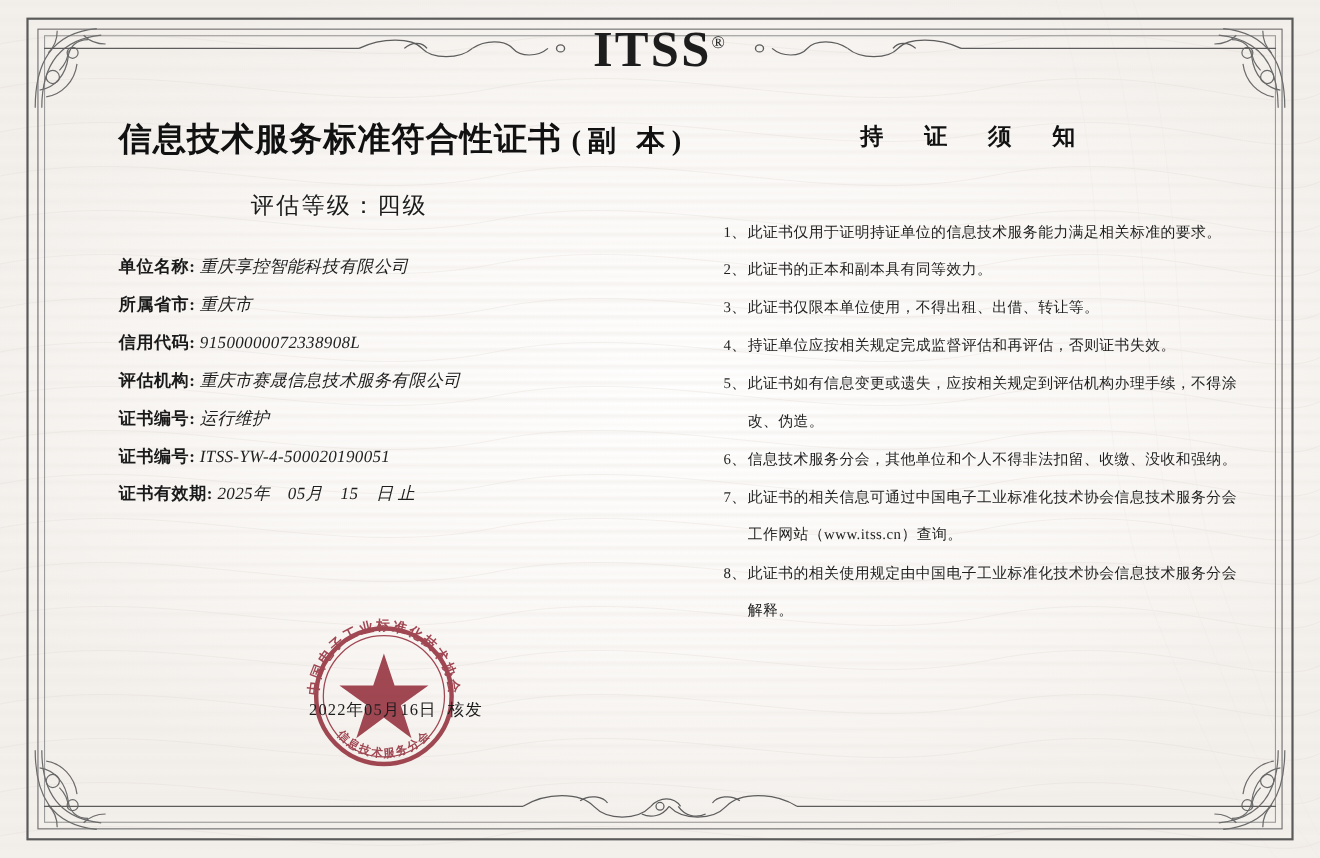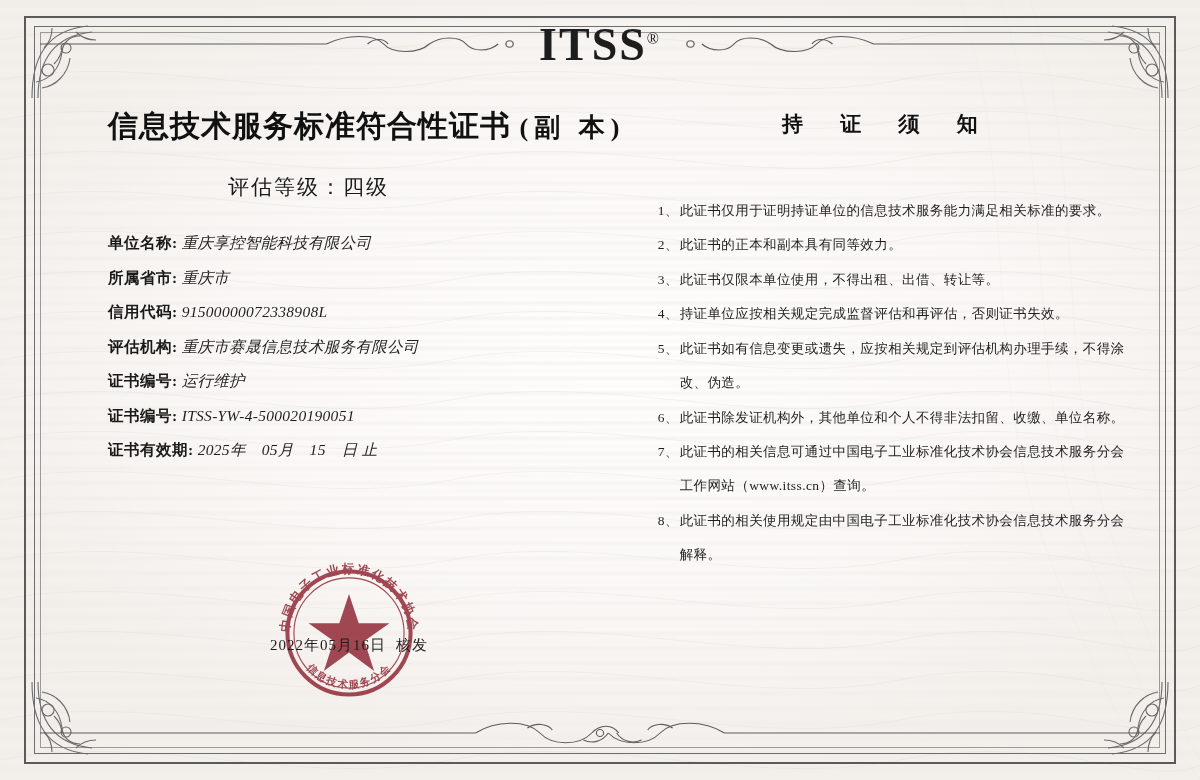--- a/index.html
+++ b/index.html
@@ -221,21 +221,21 @@
     position: absolute;
     left: 268px;
     top: 552px;
     width: 162px;
     height: 162px;
     pointer-events: none;
     opacity: 0.82;
   }
   .issue-line {
     position: absolute;
-    left: 270px;
+    left: 281px;
     top: 636px;
     font-size: 15px;
     letter-spacing: 1px;
     color: #1c1c1c;
     white-space: nowrap;
   }
   .issue-line .gap { display: inline-block; width: 10px; }
 </style>
 </head>
 <body>
@@ -421,21 +421,21 @@
         <div class="notice-item">
           <div class="notice-num">4、</div>
           <div class="notice-text">持证单位应按相关规定完成监督评估和再评估，否则证书失效。</div>
         </div>
         <div class="notice-item">
           <div class="notice-num">5、</div>
           <div class="notice-text">此证书如有信息变更或遗失，应按相关规定到评估机构办理手续，不得涂改、伪造。</div>
         </div>
         <div class="notice-item">
           <div class="notice-num">6、</div>
-          <div class="notice-text">此证书除发证机构外，其他单位和个人不得非法扣留、收缴、单位名称。</div>
+          <div class="notice-text">信息技术服务分会，其他单位和个人不得非法扣留、收缴、没收和强纳。</div>
         </div>
         <div class="notice-item">
           <div class="notice-num">7、</div>
           <div class="notice-text">此证书的相关信息可通过中国电子工业标准化技术协会信息技术服务分会工作网站（www.itss.cn）查询。</div>
         </div>
         <div class="notice-item">
           <div class="notice-num">8、</div>
           <div class="notice-text">此证书的相关使用规定由中国电子工业标准化技术协会信息技术服务分会解释。</div>
         </div>
       </div>

